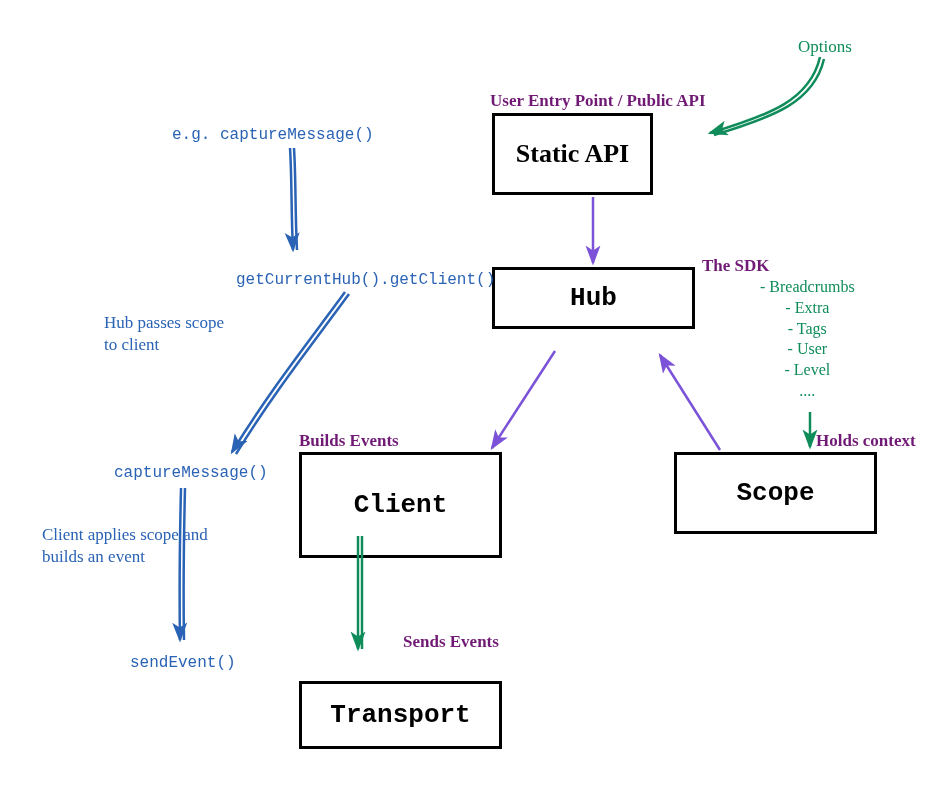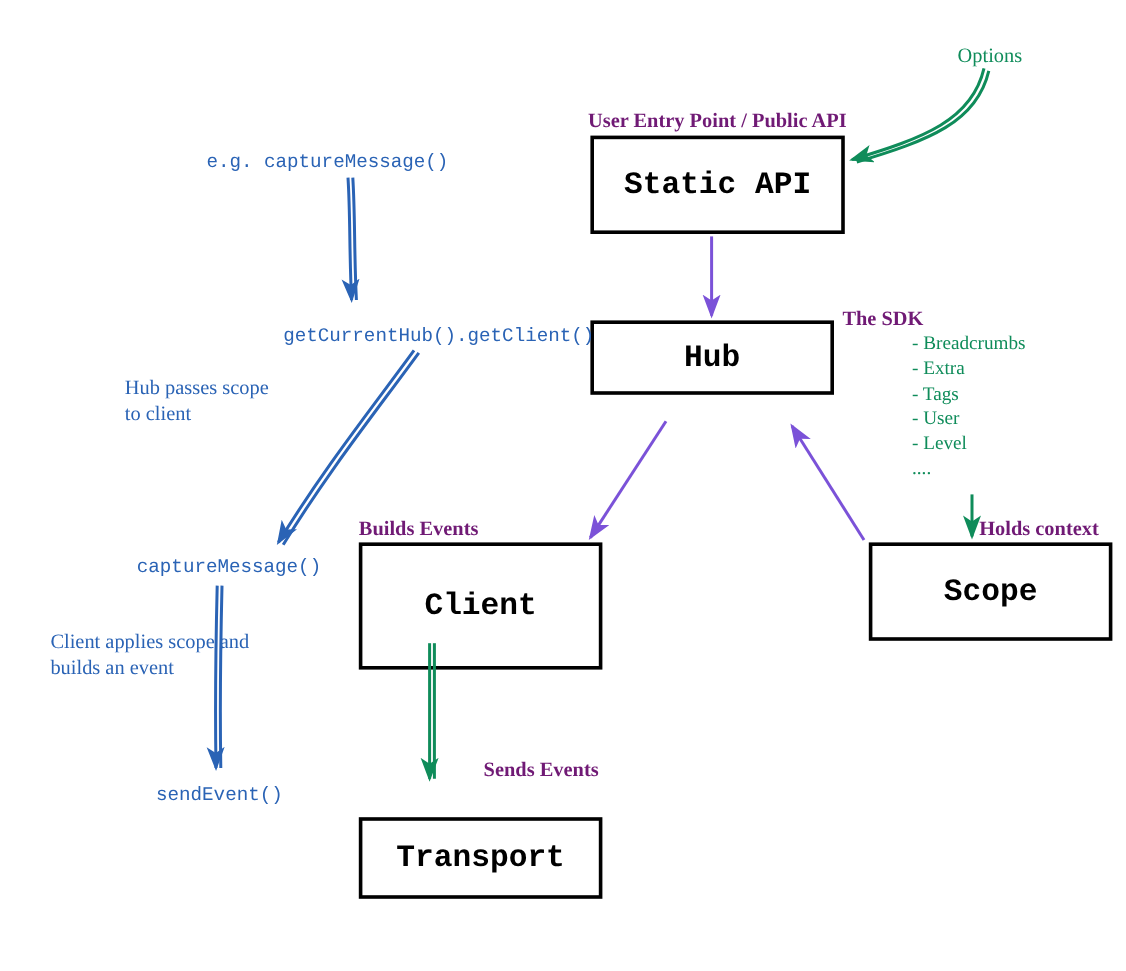--- a/index.html
+++ b/index.html
@@ -28,49 +28,49 @@
     font-size: 26px;
     box-sizing: border-box;
   }
   .label {
     position: absolute;
     white-space: pre;
     line-height: 1.3;
   }
   .blue { color: #2a63b5; }
   .purple { color: #701a75; font-weight: bold; }
-  .green { color: #0f8c5a; }
+  .green { color: #0f8c5a; text-align: center; }
   .mono { font-family: 'Courier New', monospace; font-size: 16px; }
   .hand { font-family: 'Comic Sans MS', 'Segoe Script', cursive; font-size: 17px; }
   svg.arrows {
     position: absolute;
     top: 0; left: 0;
     width: 938px;
     height: 809px;
     pointer-events: none;
   }
 </style>
 </head>
 <body>
 
 <div class="canvas">
 
-  <div class="box" style="left:492px; top:113px; width:212px; height:82px;">
+  <div class="box" style="left:492px; top:113px; width:161px; height:82px;font-family:Liberation Serif, serif;">
     <span>Static API</span>
   </div>
 
   <div class="box" style="left:492px; top:267px; width:203px; height:62px;">
     <span>Hub</span>
   </div>
 
   <div class="box" style="left:299px; top:452px; width:203px; height:106px;">
     <span>Client</span>
   </div>
 
-  <div class="box" style="left:724px; top:452px; width:203px; height:82px;">
+  <div class="box" style="left:674px; top:452px; width:203px; height:82px;">
     <span>Scope</span>
   </div>
 
   <div class="box" style="left:299px; top:639px; width:203px; height:68px;margin-top:42px;">
     <span>Transport</span>
   </div>
 
   <span class="label purple hand" style="left:490px; top:90px;">User Entry Point / Public API</span>
   <span class="label purple hand" style="left:702px; top:255px;">The SDK</span>
   <span class="label purple hand" style="left:299px; top:430px;">Builds Events</span>

